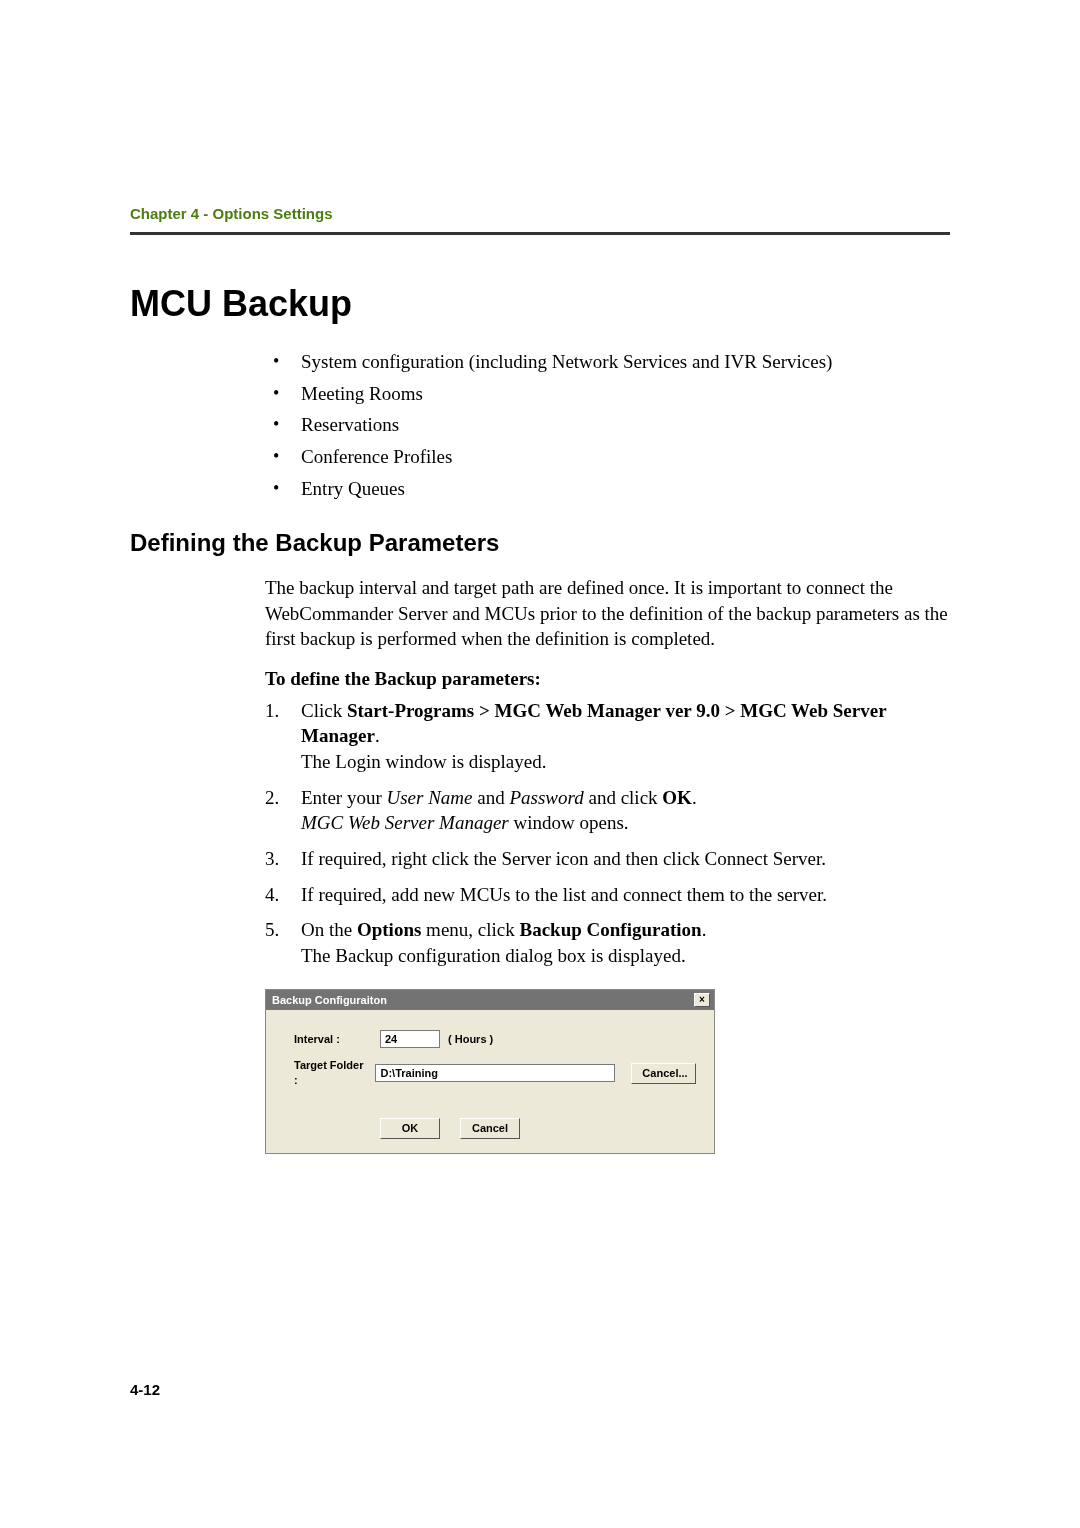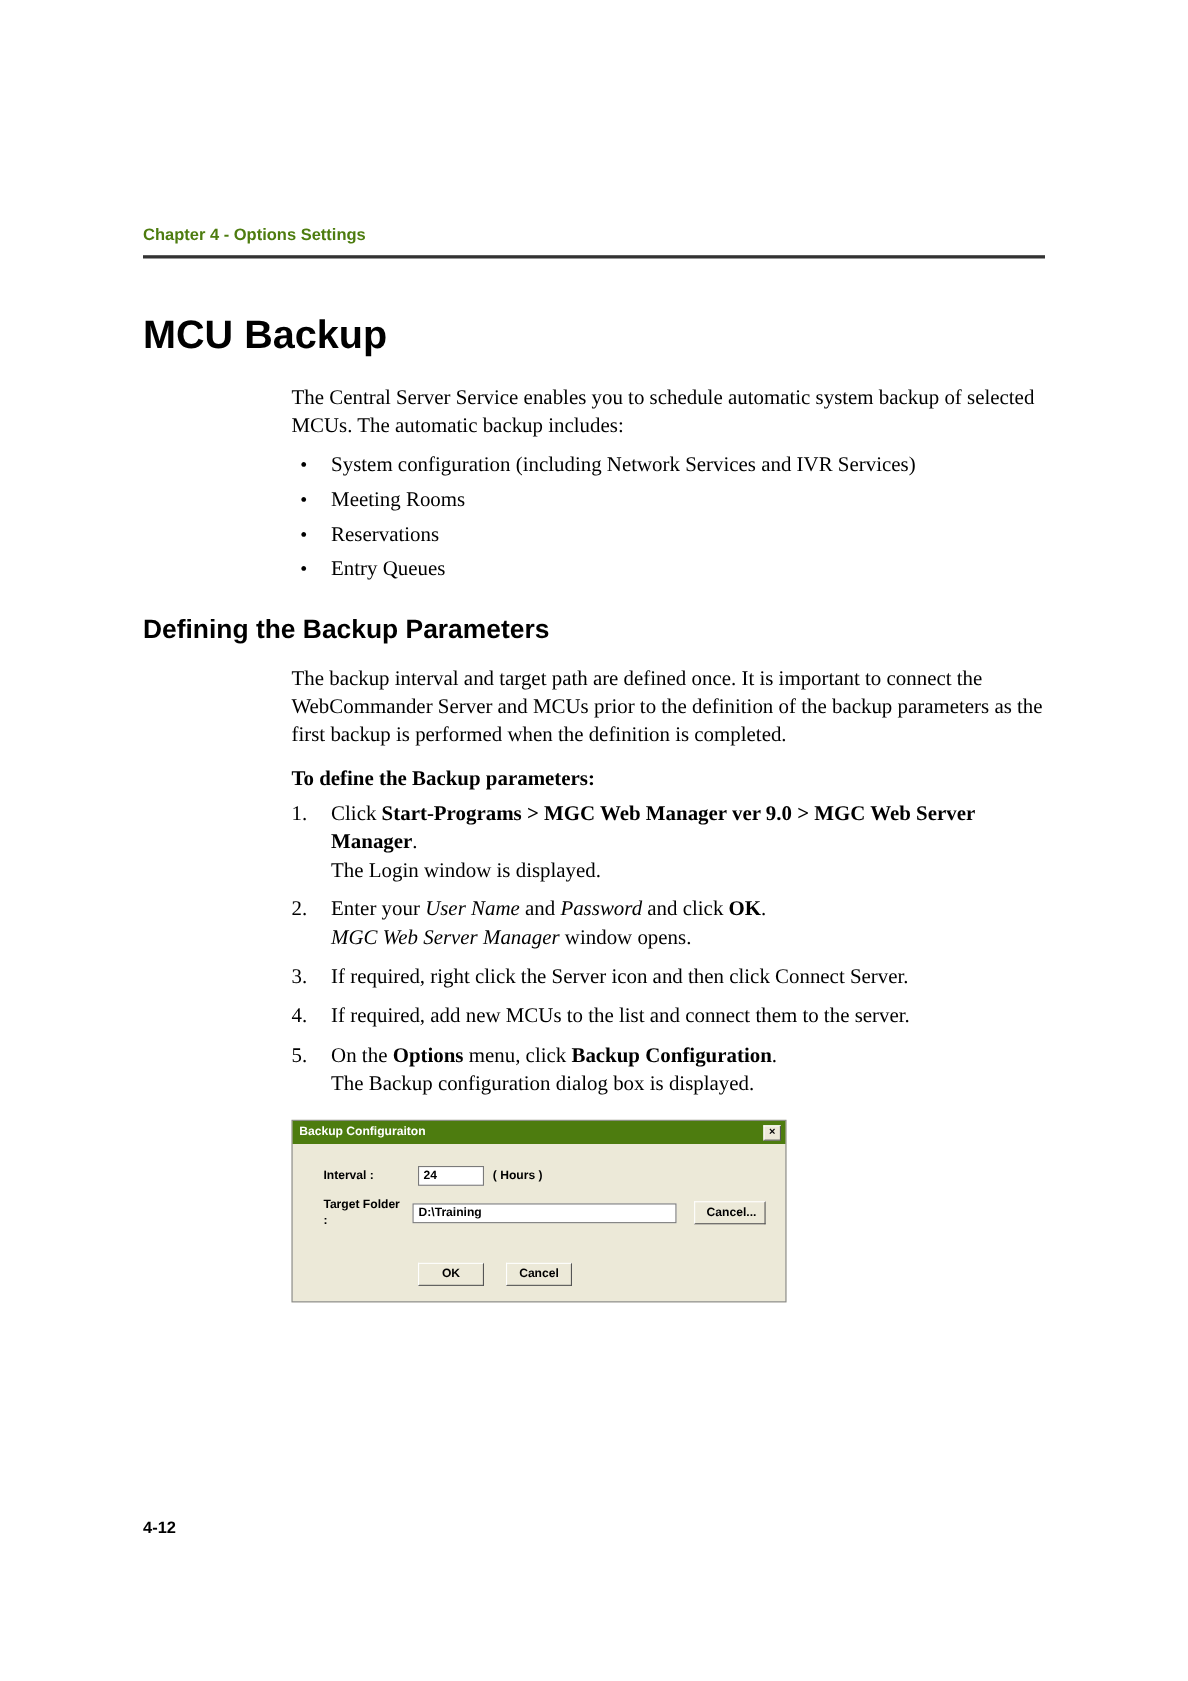--- a/index.html
+++ b/index.html
@@ -94,21 +94,21 @@
     
     .dialog {
       width: 450px;
       margin-top: 20px;
       border: 1px solid #888;
       font-family: Tahoma, Arial, sans-serif;
       font-size: 11px;
       background: #ece9d8;
     }
     .dialog-title {
-      background: #4d7c0f;
+      background: #737373;
       color: #fff;
       font-weight: bold;
       padding: 3px 4px 3px 6px;
       display: flex;
       align-items: center;
       justify-content: space-between;
       font-family: Tahoma, Arial, sans-serif;
     }
     .close-btn {
       width: 16px;
@@ -177,25 +177,25 @@
 </head>
 <body>
 
 <div class="page">
   <div class="header-label">Chapter 4 - Options Settings</div>
   <div class="hr"></div>
 
   <h1 class="h1">MCU Backup</h1>
 
   <div class="body-col">
-    <p class="para">The Central Server Service enables you to schedule automatic system backup of selected MCUs. The automatic backup includes:</p>
     <ul class="bullets">
       <li>System configuration (including Network Services and IVR Services)</li>
       <li>Meeting Rooms</li>
       <li>Reservations</li>
+      <li>Conference Profiles</li>
       <li>Entry Queues</li>
     </ul>
   </div>
 
   <h2 class="h2">Defining the Backup Parameters</h2>
 
   <div class="body-col">
     <p class="para-sub">The backup interval and target path are defined once. It is important to connect the WebCommander Server and MCUs prior to the definition of the backup parameters as the first backup is performed when the definition is completed.</p>
     <p class="bold-line">To define the Backup parameters:</p>
 

